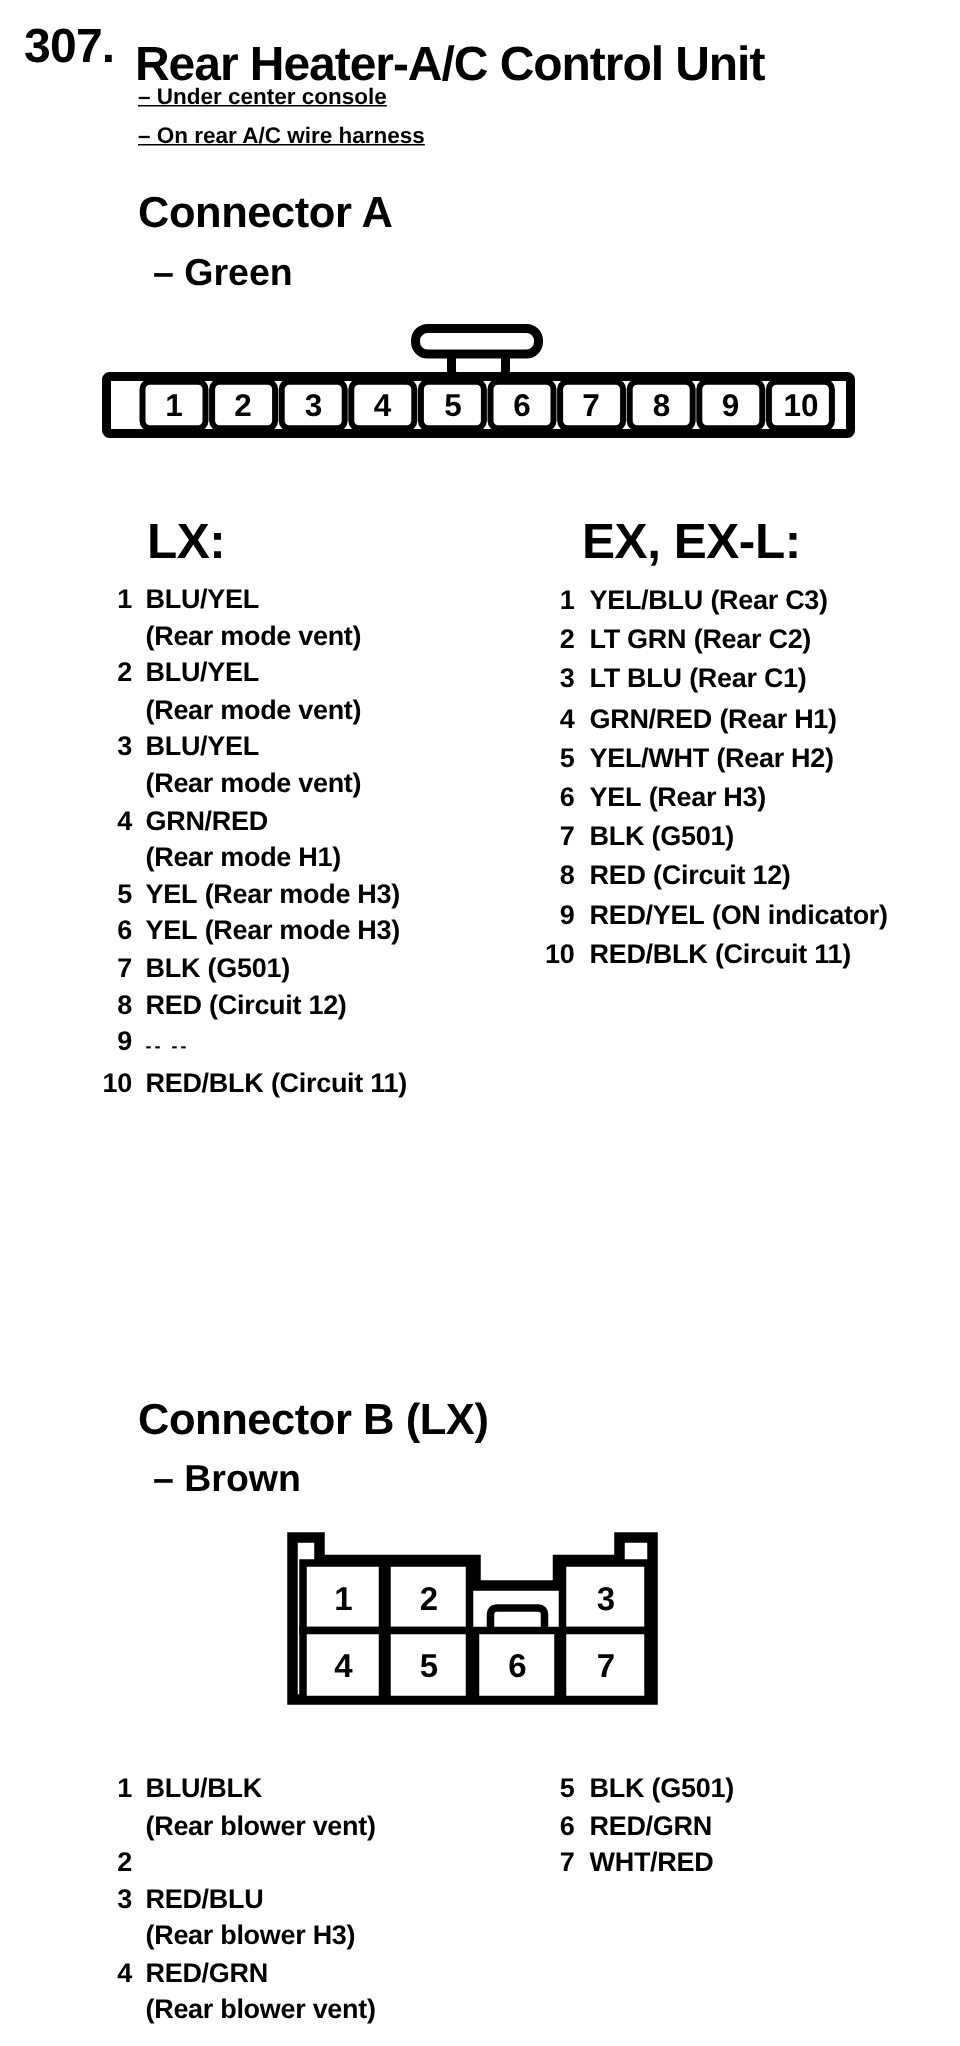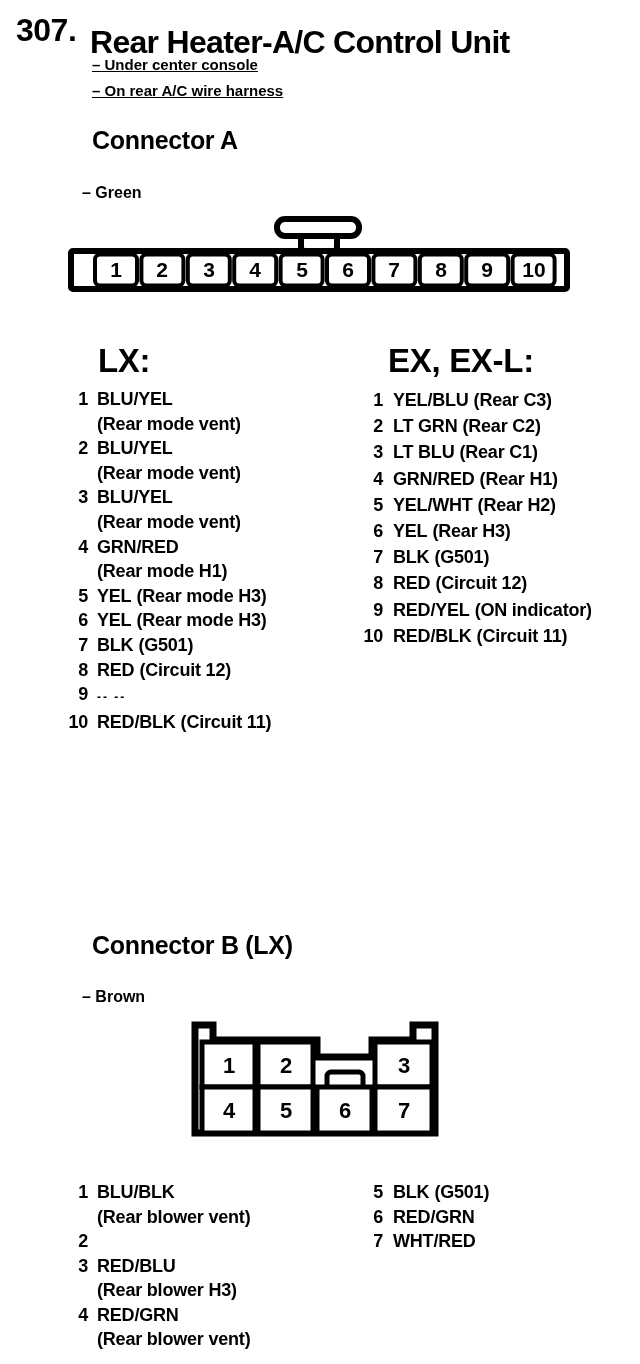--- a/index.html
+++ b/index.html
@@ -3,22 +3,22 @@
 <meta charset="utf-8">
 <style>
   :root { --ink:#000; --paper:#fff; }
   html,body{margin:0;padding:0;background:var(--paper);}
   .page{position:relative;width:640px;height:1364px;background:var(--paper);
         color:var(--ink);font-family:"Liberation Sans",sans-serif;font-weight:700;overflow:hidden;}
   .abs{position:absolute;}
   .title-num{left:16px;top:12px;font-size:32px;letter-spacing:-0.5px;}
   .title-text{left:90px;top:12px;font-size:32px;letter-spacing:-0.7px;white-space:nowrap;margin-top:12px;}
   .notes{left:92px;top:52px;font-size:15px;line-height:26px;white-space:nowrap;text-decoration:underline;}
-  .sec-head{left:92px;font-size:25px;letter-spacing:-0.3px;white-space:nowrap;text-align:right;}
-  .color-note{left:82px;font-size:16px;white-space:nowrap;margin-top:16px;}
+  .sec-head{left:92px;font-size:29px;letter-spacing:-0.3px;white-space:nowrap;text-align:right;}
+  .color-note{left:102px;font-size:25px;white-space:nowrap;}
   .col-head{font-size:33px;letter-spacing:-0.3px;white-space:nowrap;}
   .list{font-size:18px;letter-spacing:-0.2px;}
   .lx{left:60px;top:387px;line-height:24.6px;width:285px;}
   .ex{left:352px;top:387px;line-height:26.2px;width:288px;}
   .bleft{left:60px;top:1180px;line-height:24.5px;width:290px;}
   .bright{left:352px;top:1180px;line-height:24.5px;width:288px;}
   .row{display:flex;white-space:nowrap;}
   .num{flex:none;width:28px;text-align:right;margin-right:9px;}
   .ex .num,.bright .num{width:31px;margin-right:10px;}
   .desc{margin-left:37px;white-space:nowrap;}

